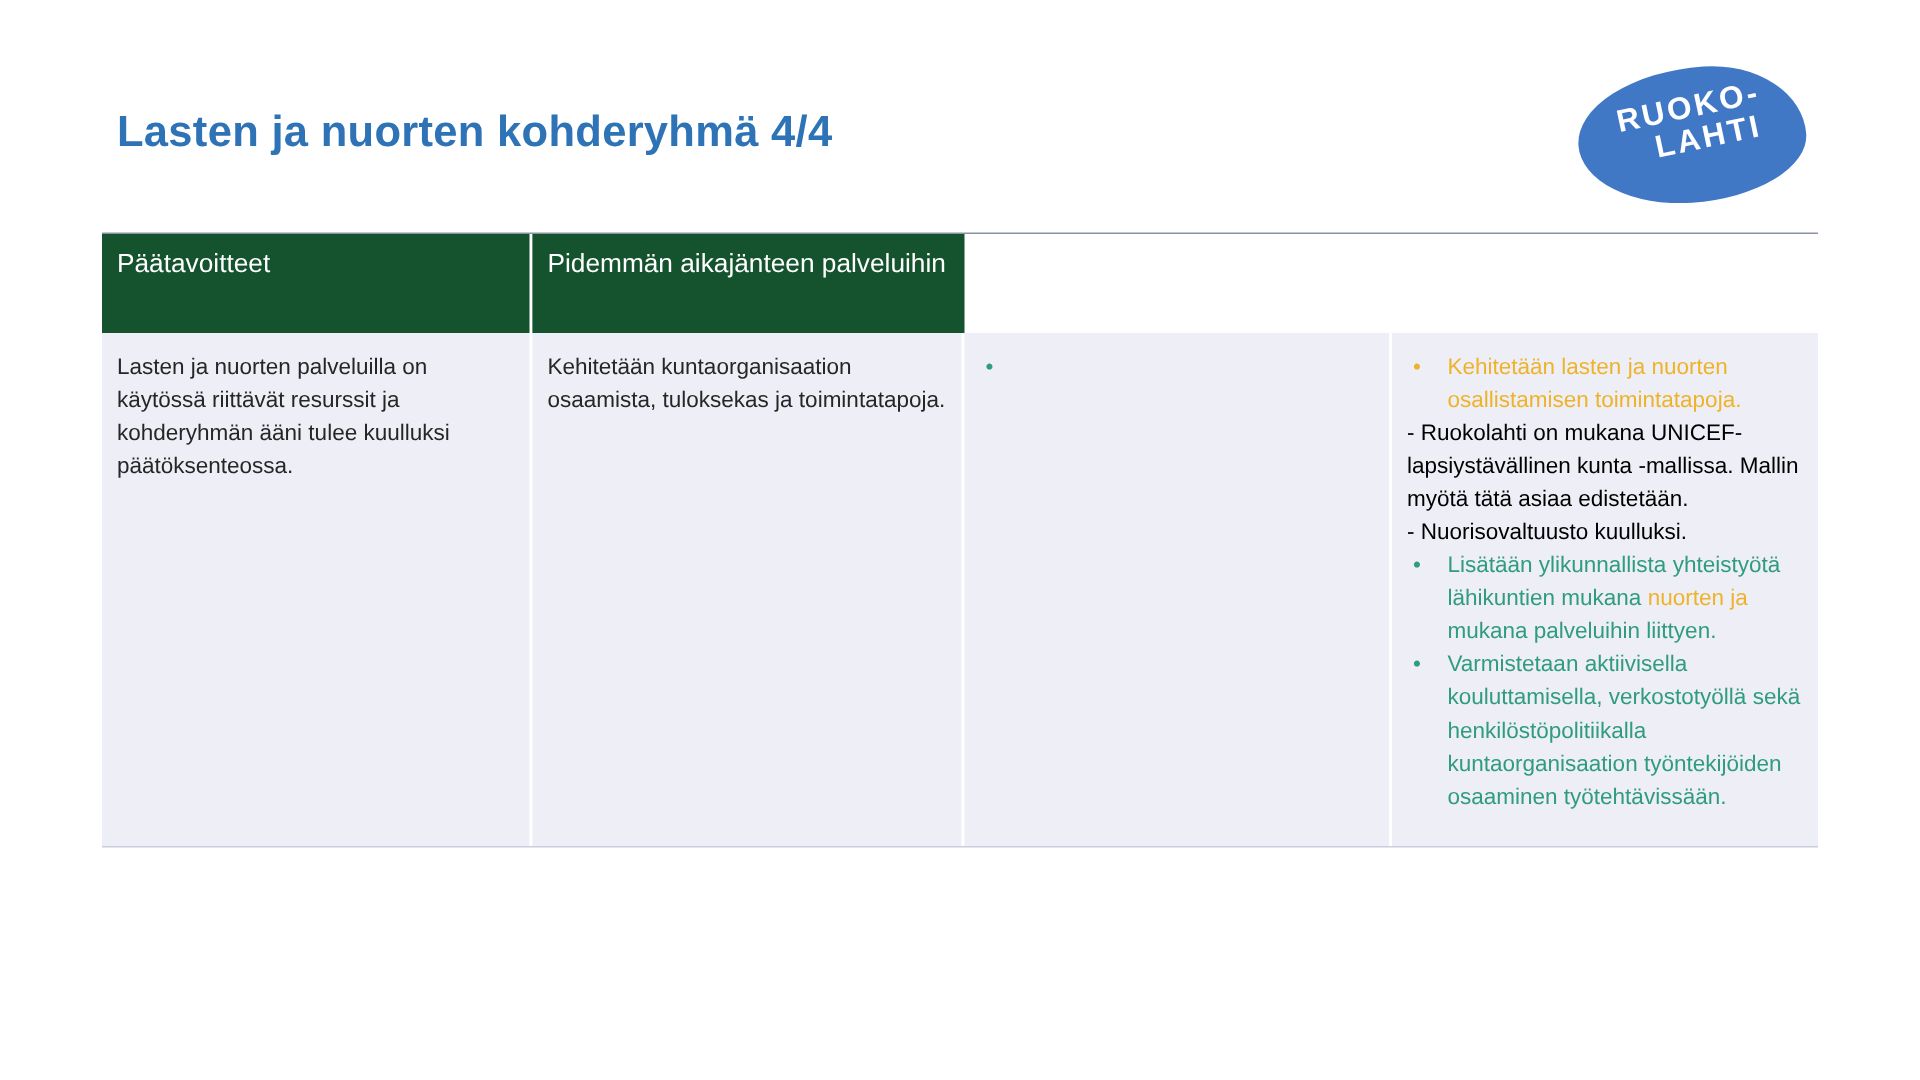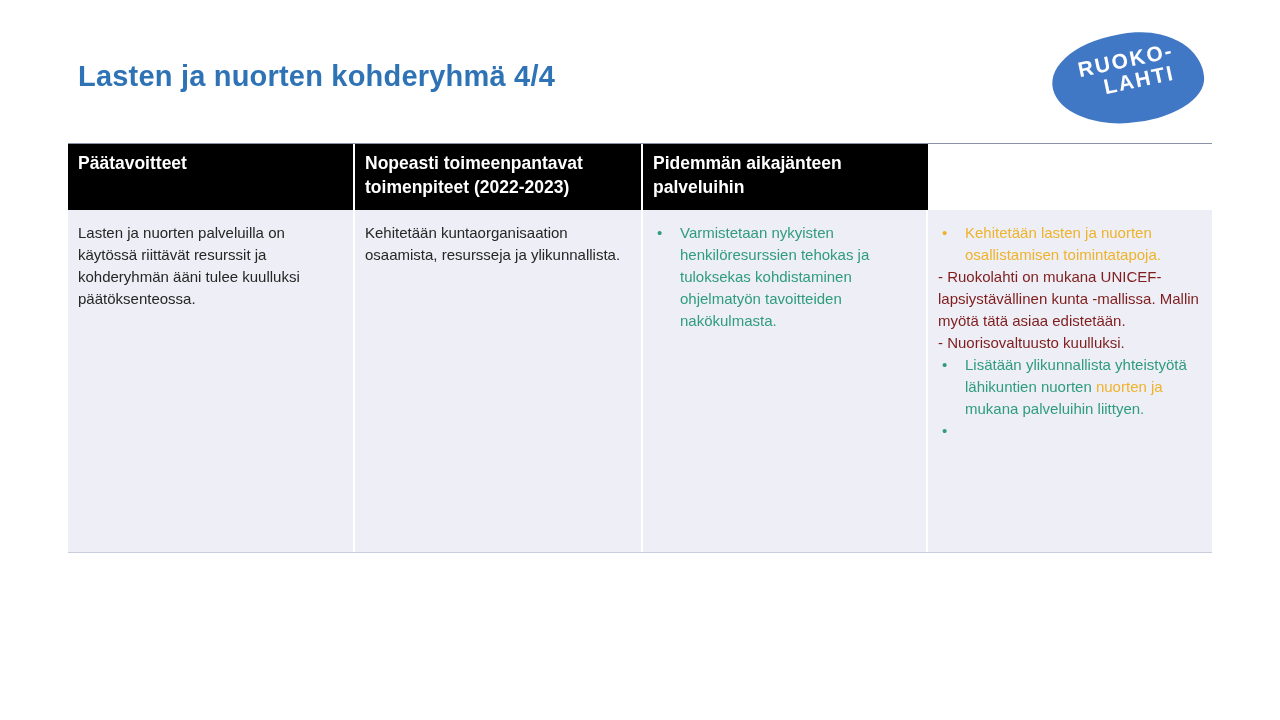--- a/index.html
+++ b/index.html
@@ -3,21 +3,21 @@
 <meta charset="utf-8">
 <style>
   * { margin: 0; padding: 0; box-sizing: border-box; }
   html, body { width: 1280px; height: 720px; }
   body {
     font-family: "Liberation Sans", "DejaVu Sans", sans-serif;
     background: #ffffff;
     position: relative;
     overflow: hidden;
   }
-  .slide { position: absolute; inset: 0; background: #ffffff; }
+  .slide { position: absolute; inset: 0; background: #ffffff; margin-top: 12px; }
 
   
   .slide-title {
     position: absolute;
     left: 78px; top: 60px;
     font-size: 29px;
     font-weight: 700;
     color: #2E73B5;
     letter-spacing: 0.2px;
   }
@@ -50,23 +50,23 @@
   
   .ktable {
     position: absolute;
     left: 68px; top: 143px;
     width: 1144px;
     border-top: 1px solid #8a93a6;
     border-bottom: 1px solid #c9cddd;
   }
   .trow { display: grid; grid-template-columns: 287px 288px 285px 284px; }
   .hcell {
-    background: #000000;
+    background: #14532d;
     color: #ffffff;
-    font-weight: 700;
+    font-weight: 400;
     font-size: 17.5px;
     line-height: 1.35;
     padding: 8px 10px 6px 10px;
     height: 66px;
     border-right: 2px solid #ffffff;
   }
   .hcell:last-child { border-right: none; }
   .bcell {
     background: #EDEEF6;
     height: 342px;
@@ -79,74 +79,73 @@
   }
   .bcell:last-child { border-right: none; }
 
   .green  { color: #2F9C7C; }
   .orange { color: #EFB32B; }
 
   .bullet-item { display: flex; align-items: flex-start; }
   .bullet-item .bullet { width: 27px; flex: 0 0 27px; text-align: left; padding-left: 4px; }
   .bullet-item .btxt { flex: 1; }
 
-  .note-line { color: #7f1d1d; }
+  .note-line { color: #000000; }
 </style>
 </head>
 <body>
 
 <div class="slide">
 
   <h1 class="slide-title">Lasten ja nuorten kohderyhmä 4/4</h1>
 
   <div class="logo">
     <div class="logo-blob"></div>
     <div class="logo-text">
       <span class="l1">RUOKO-</span>
       <span class="l2">LAHTI</span>
     </div>
   </div>
 
   <div class="ktable">
 
     <div class="trow">
       <div class="hcell">Päätavoitteet</div>
-      <div class="hcell">Nopeasti toimeenpantavat toimenpiteet (2022-2023)</div>
       <div class="hcell">Pidemmän aikajänteen palveluihin</div>
     </div>
 
     <div class="trow">
 
       <div class="bcell">
         <p>Lasten ja nuorten palveluilla on käytössä riittävät resurssit ja kohderyhmän ääni tulee kuulluksi päätöksenteossa.</p>
       </div>
 
       <div class="bcell">
-        <p>Kehitetään kuntaorganisaation osaamista, resursseja ja ylikunnallista.</p>
+        <p>Kehitetään kuntaorganisaation osaamista, tuloksekas ja toimintatapoja.</p>
       </div>
 
       <div class="bcell green">
         <div class="bullet-item">
           <span class="bullet">•</span>
-          <span class="btxt">Varmistetaan nykyisten henkilöresurssien tehokas ja tuloksekas kohdistaminen ohjelmatyön tavoitteiden nakökulmasta.</span>
         </div>
       </div>
 
       <div class="bcell">
         <div class="bullet-item orange">
           <span class="bullet">•</span>
           <span class="btxt">Kehitetään lasten ja nuorten osallistamisen toimintatapoja.</span>
         </div>
         <div class="note-line">- Ruokolahti on mukana UNICEF-lapsiystävällinen kunta -mallissa. Mallin myötä tätä asiaa edistetään.</div>
         <div class="note-line">- Nuorisovaltuusto kuulluksi.</div>
         <div class="bullet-item green">
           <span class="bullet">•</span>
-          <span class="btxt"><span>Lisätään ylikunnallista yhteistyötä lähikuntien nuorten </span><span class="orange">nuorten ja</span><span> mukana palveluihin liittyen.</span></span>
+          <span class="btxt"><span>Lisätään ylikunnallista yhteistyötä lähikuntien mukana </span><span class="orange">nuorten ja</span><span> mukana palveluihin liittyen.</span></span>
         </div>
         <div class="bullet-item green">
           <span class="bullet">•</span>
+          <span class="btxt">Varmistetaan aktiivisella kouluttamisella, verkostotyöllä sekä henkilöstöpolitiikalla kuntaorganisaation työntekijöiden osaaminen työtehtävissään.</span>
         </div>
       </div>
 
     </div>
   </div>
 
 </div>
 
 </body></html>

